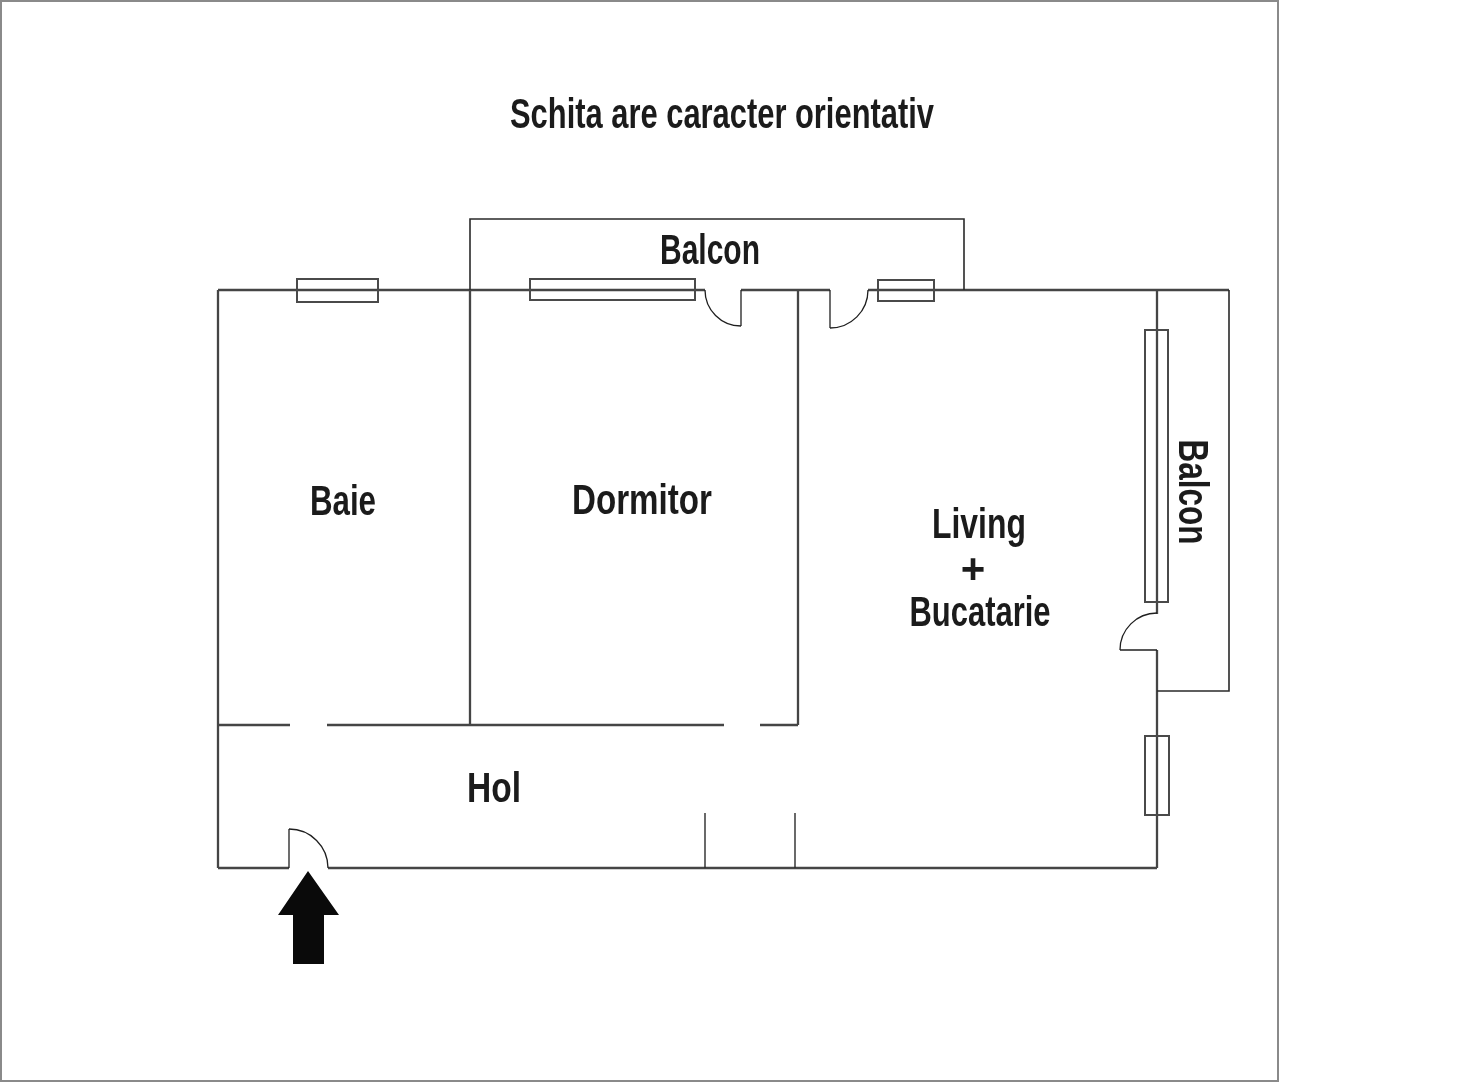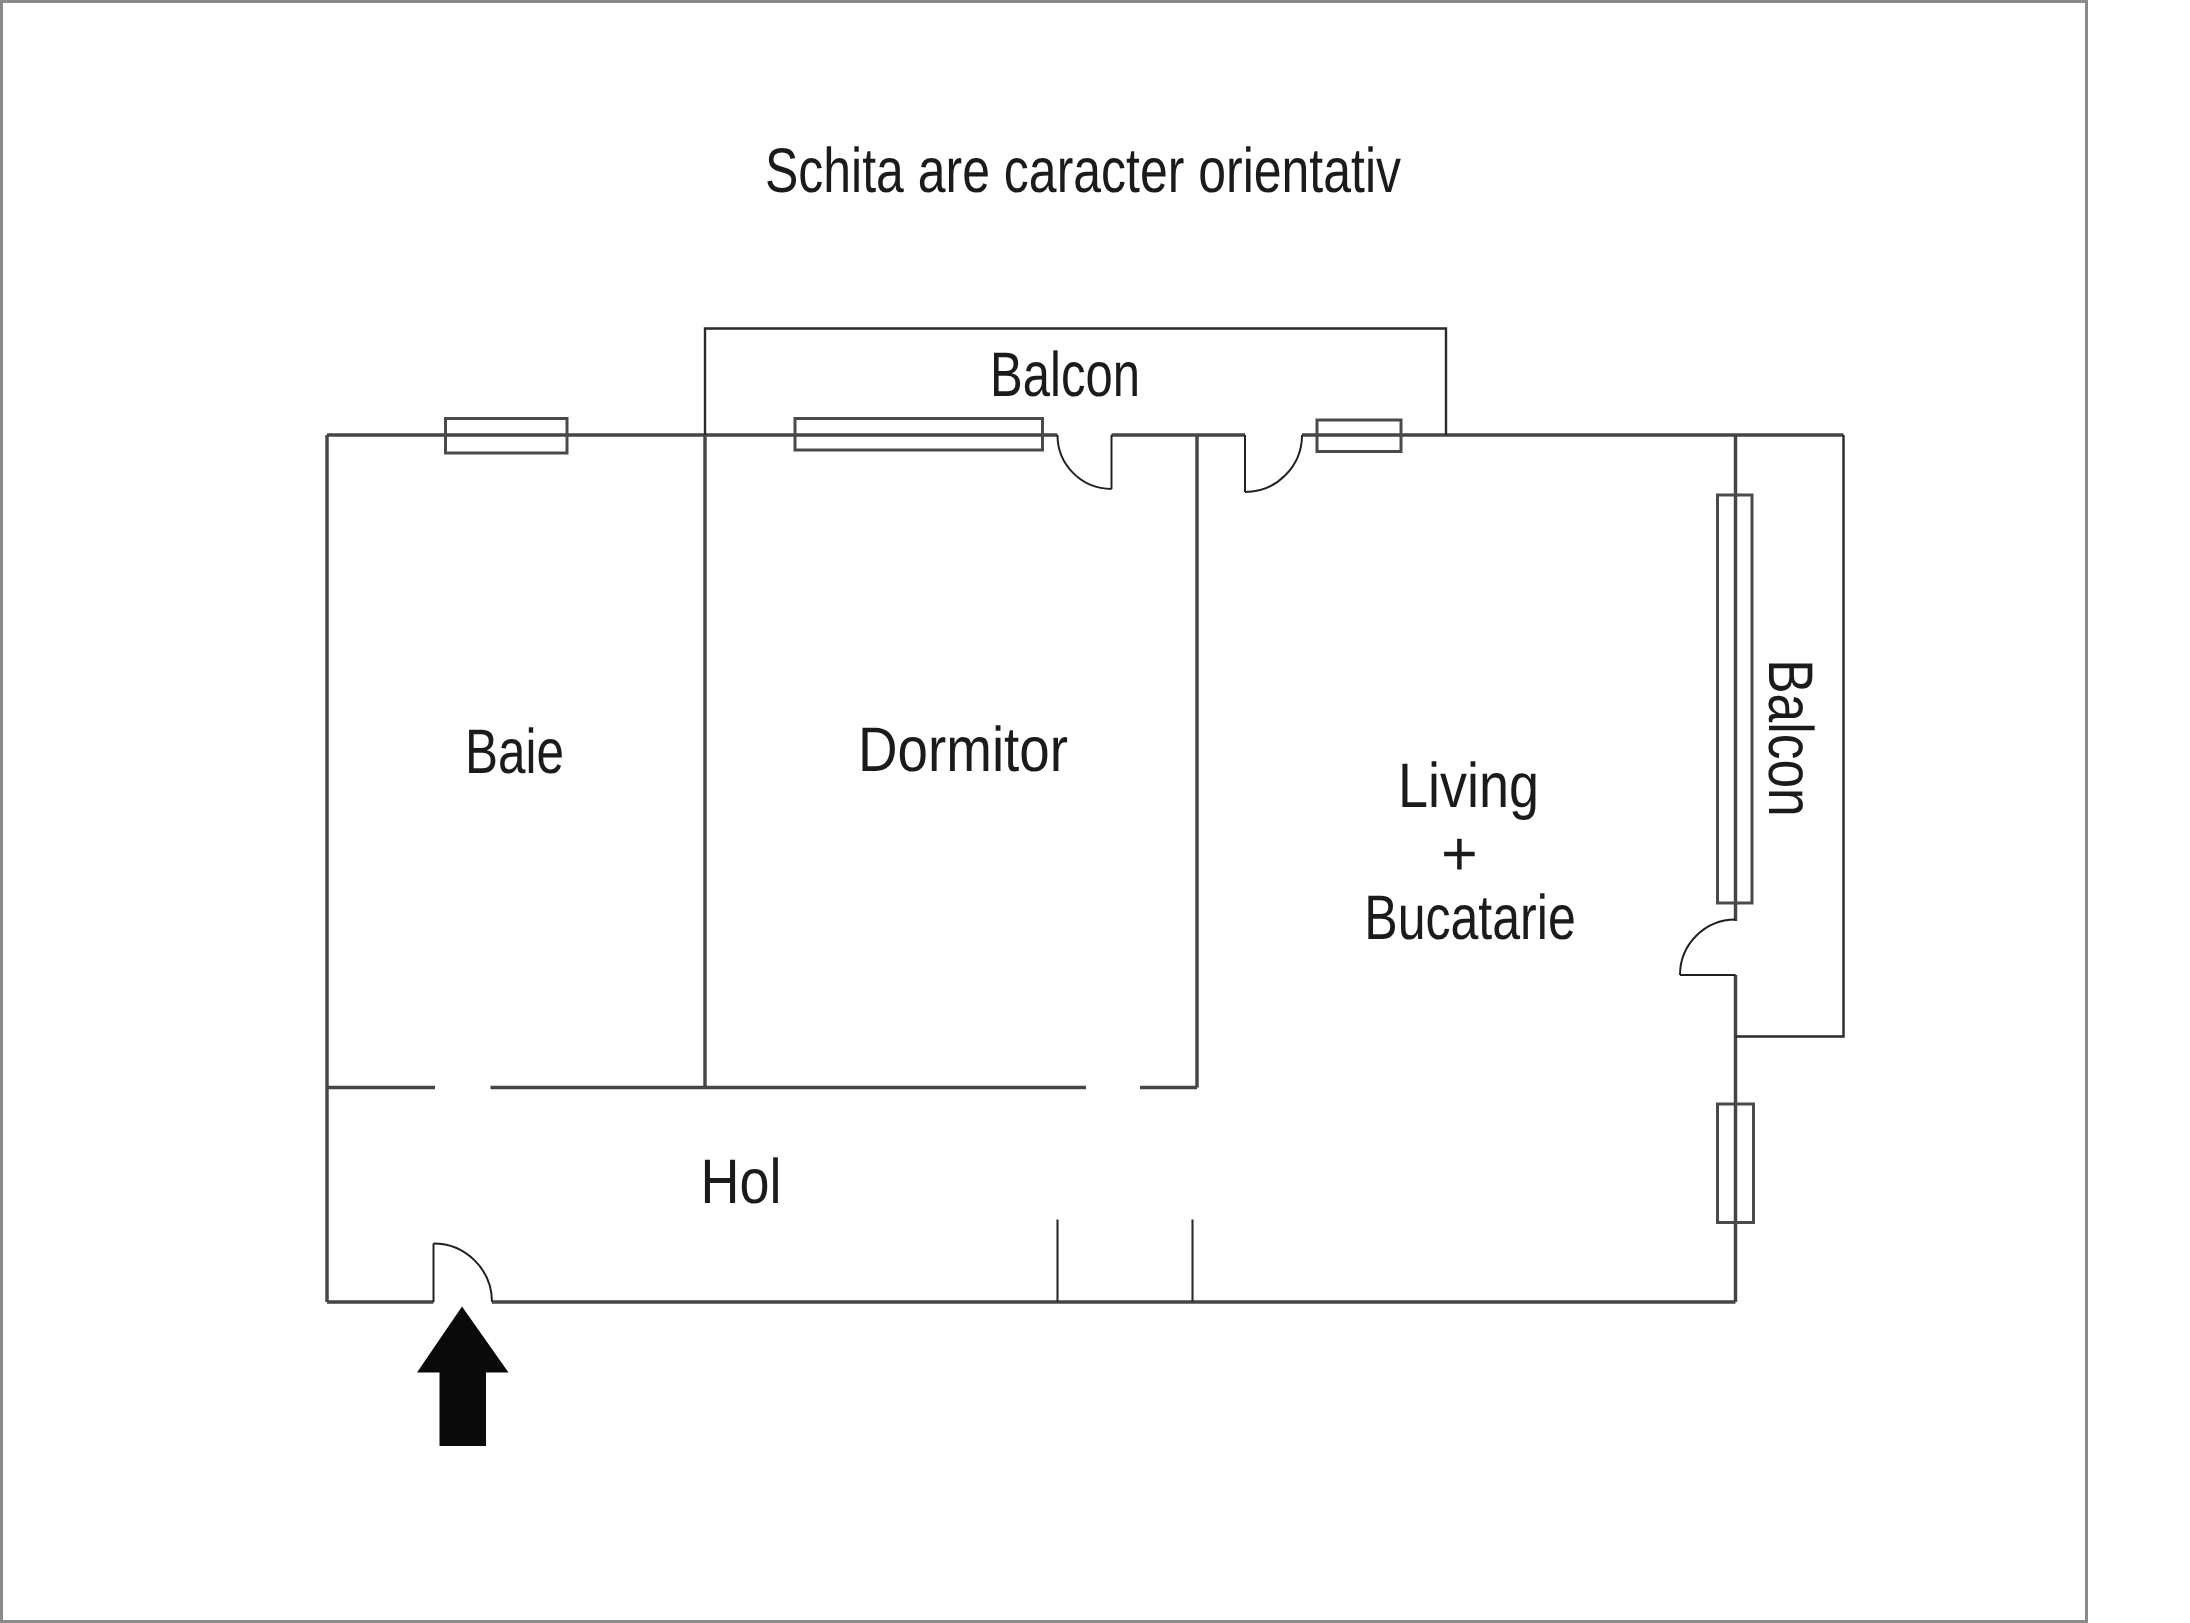--- a/index.html
+++ b/index.html
@@ -8,26 +8,27 @@
     --door:#1f1f1f;
     --thin:#2a2a2a;
     --text:#1b1b1b;
     --frame:#8a8a8a;
     --bg:#ffffff;
     --arrow:#0a0a0a;
   }
   html,body{margin:0;padding:0;background:#fff;}
   .page{
     position:relative;
-    width:1392px;height:1082px;
+    width:1279px;height:1082px;
     box-sizing:border-box;
     border:2px solid var(--frame);
     background:var(--bg);
     font-family:"Liberation Sans","DejaVu Sans",sans-serif;
     overflow:hidden;
+    font-weight:bold;
   }
   svg{display:block;}
   .wall{stroke:var(--wall);stroke-width:2.3;fill:none;stroke-linecap:butt;}
   .balcony-line{stroke:var(--thin);stroke-width:1.6;fill:none;}
   .window{stroke:var(--window);stroke-width:2;fill:none;}
   .door{stroke:var(--door);stroke-width:1.3;fill:none;}
   .stub{stroke:var(--thin);stroke-width:1.4;fill:none;}
   .label{
     fill:var(--text);
     font-family:"Liberation Sans","DejaVu Sans",sans-serif;

